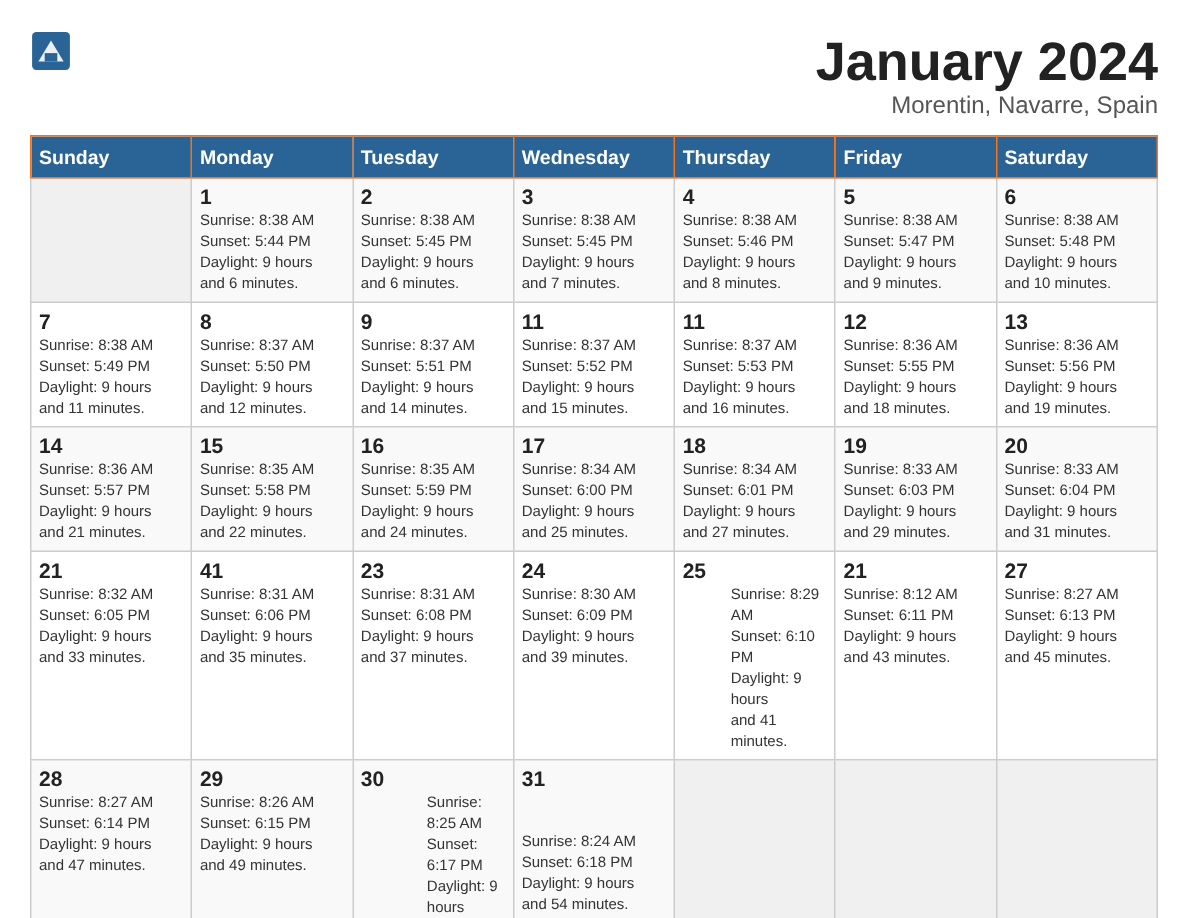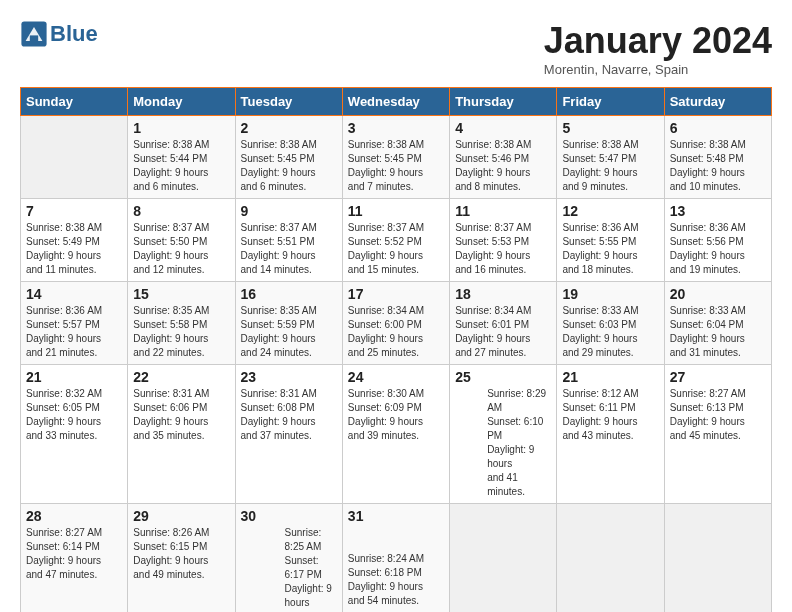--- a/index.html
+++ b/index.html
@@ -25,29 +25,29 @@
       font-weight: bold;
       color: #1a1a2e;
       line-height: 1.1;
     }
     .logo-icon {
       width: 28px;
       height: 28px;
       margin-right: 2px;
     }
     .title-block {
-      text-align: left;
+      text-align: right;
     }
     .month-title {
       font-size: 36px;
       font-weight: bold;
       color: #222;
     }
     .location-title {
-      font-size: 13px;
+      font-size: 16px;
       color: #555;
     }
     table {
       width: 100%;
       border-collapse: collapse;
       font-size: 11px;
     }
     thead tr th {
       background-color: #2a6496;
       color: #fff;
@@ -91,21 +91,20 @@
 <body>
 
 <div class="header-area">
   <div class="logo">
     <svg class="logo-icon" viewBox="0 0 40 40">
       <rect x="2" y="2" width="36" height="36" rx="4" fill="#2a6496"></rect>
       <polygon points="8,30 20,10 32,30" fill="white" opacity="0.9"></polygon>
       <rect x="14" y="22" width="12" height="8" fill="#2a6496"></rect>
     </svg>
     <div class="logo-text">
-      <div style="color:#2a6496;">Blue</div>
     </div>
   </div>
   <div class="title-block">
     <div class="month-title">January 2024</div>
     <div class="location-title">Morentin, Navarre, Spain</div>
   </div>
 </div>
 
 <table>
   <thead>
@@ -269,21 +268,21 @@
       </tr>
       <tr>
         <td>
           <span class="day-number">21</span>
           <div class="day-info" style="white-space: pre-line;">Sunrise: 8:32 AM
 Sunset: 6:05 PM
 Daylight: 9 hours
 and 33 minutes.</div>
         </td>
         <td>
-          <span class="day-number">22</span>
+          <span class="day-number">41</span>
           <div class="day-info" style="white-space: pre-line;">Sunrise: 8:31 AM
 Sunset: 6:06 PM
 Daylight: 9 hours
 and 35 minutes.</div>
         </td>
         <td>
           <span class="day-number">23</span>
           <div class="day-info" style="white-space: pre-line;">Sunrise: 8:31 AM
 Sunset: 6:08 PM
 Daylight: 9 hours

